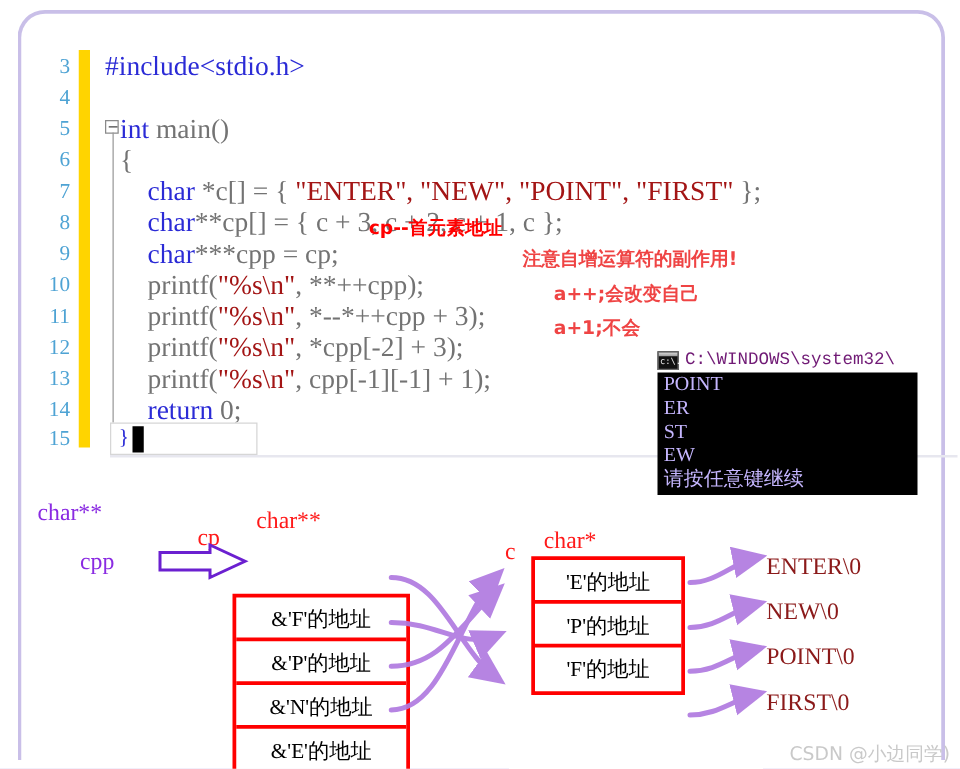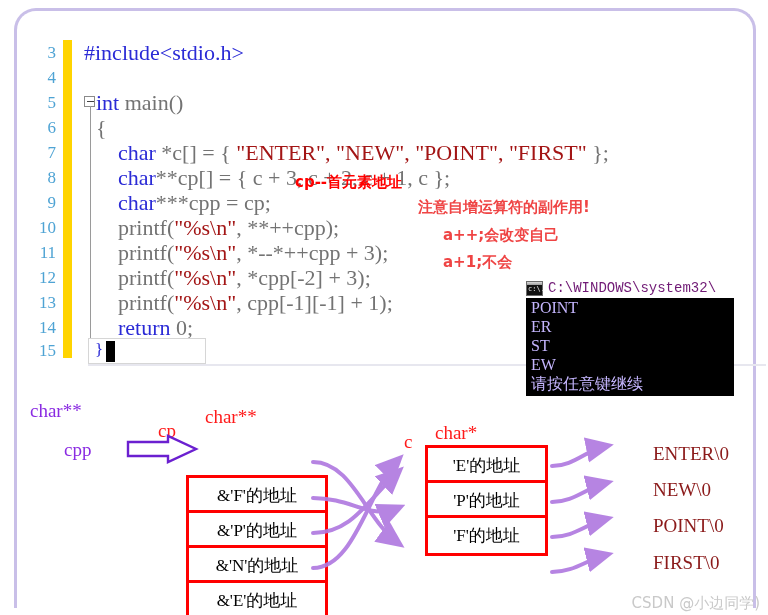--- a/index.html
+++ b/index.html
@@ -102,21 +102,21 @@
   .console-line{
     font-family:"Liberation Serif",serif;font-size:16px;line-height:19px;
     color:#c4b5fd;padding-left:5px;white-space:pre;
   }
 
   
   .diagram{position:absolute;left:0;top:395px;width:768px;height:220px;}
   .lbl{position:absolute;white-space:nowrap;}
   .lbl-purple{color:#8a2be2;font-family:"Liberation Serif",serif;font-size:19px;}
   .lbl-red{color:#ff1a1a;font-family:"Liberation Serif",serif;font-size:19px;}
-  .lbl-darkred{color:#8b1a1a;font-family:"Liberation Serif",serif;font-size:19px;margin-left:40px;}
+  .lbl-darkred{color:#8b1a1a;font-family:"Liberation Serif",serif;font-size:19px;}
 
   .boxcol{position:absolute;border:3px solid #ff0000;box-sizing:border-box;background:#fff;}
   .boxcol .cell{
     height:35px;line-height:35px;text-align:center;
     font-family:"Liberation Serif",serif;font-size:17px;color:#000;
     border-bottom:3px solid #ff0000;box-sizing:border-box;
   }
   .boxcol .cell:last-child{border-bottom:none;}
 
   .wm{

